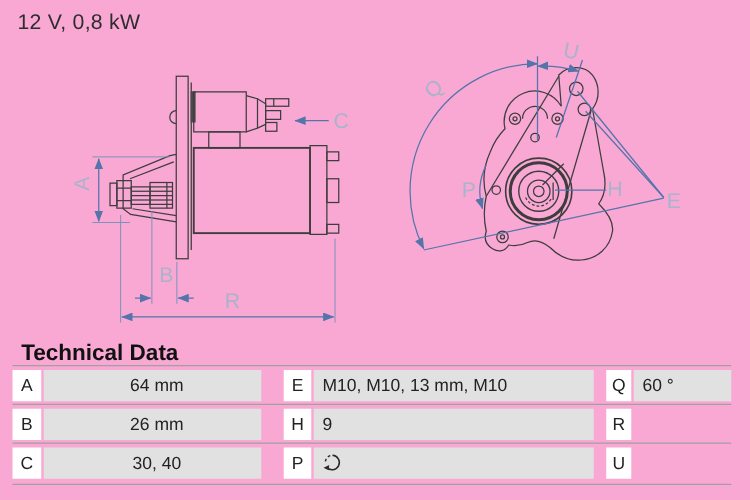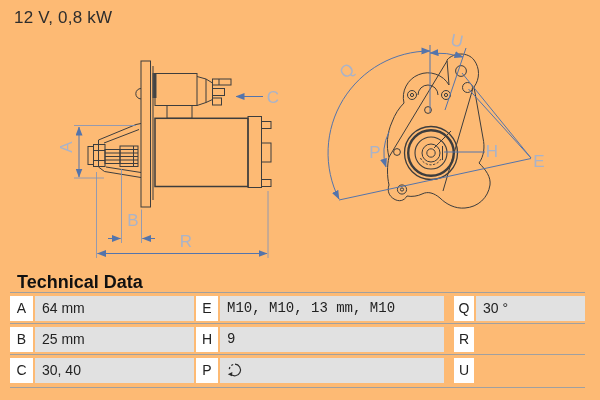--- a/index.html
+++ b/index.html
@@ -1,29 +1,29 @@
 <!DOCTYPE html>
 <html><head>
 <meta charset="utf-8">
 <style>
   html,body{margin:0;padding:0;background:#fff;}
-  .page{position:relative;width:600px;height:400px;background:#fdba74;overflow:hidden;
+  .page{position:relative;width:600px;height:400px;background:#f9a8d4;overflow:hidden;
         font-family:"Liberation Sans",sans-serif;}
   .title{position:absolute;left:14px;top:8px;font-size:17px;color:#2d2d2d;letter-spacing:.2px;}
   svg.drawings{position:absolute;left:0;top:0;}
   .tech-heading{position:absolute;left:17px;top:272px;font-size:18px;font-weight:bold;color:#111;}
   .t-table{position:absolute;left:10px;top:292px;width:575px;border-bottom:1px solid #a0a0a0;padding-bottom:2px;}
   .trow{display:flex;border-top:1px solid #a0a0a0;padding:2.5px 0 2.5px;}
   .kc,.vc{height:25px;line-height:25px;font-size:14px;color:#222;white-space:nowrap;overflow:hidden;}
   .kc{text-align:center;background:#fff;}
   .vc{background:#e1e1e1;padding-left:7px;box-sizing:border-box;}
   .c1k{width:23px;margin-right:2px;}
-  .c1v{width:159px;margin-right:2px;}
+  .c1v{width:174px;margin-right:18px;text-align:center;}
   .c2k{width:22px;margin-right:2px;}
-  .c2v{width:224px;margin-right:10px;font-family:Liberation Mono, monospace;}
+  .c2v{width:224px;margin-right:10px;}
   .c3k{width:20px;margin-right:2px;}
   .c3v{flex:1;}
   .rot-icon{display:inline-block;vertical-align:top;margin-top:4px;}
 </style>
 </head>
 <body>
 
 <div class="page">
 
   <div class="title">12 V, 0,8 kW</div>
@@ -159,25 +159,25 @@
 
   <div class="tech-heading">Technical Data</div>
 
   <div class="t-table">
     <div class="trow">
       <span class="kc c1k">A</span>
       <span class="vc c1v">64 mm</span>
       <span class="kc c2k">E</span>
       <span class="vc c2v">M10, M10, 13 mm, M10</span>
       <span class="kc c3k">Q</span>
-      <span class="vc c3v">30 °</span>
+      <span class="vc c3v">60 °</span>
     </div>
     <div class="trow">
       <span class="kc c1k">B</span>
-      <span class="vc c1v">25 mm</span>
+      <span class="vc c1v">26 mm</span>
       <span class="kc c2k">H</span>
       <span class="vc c2v">9</span>
       <span class="kc c3k">R</span>
     </div>
     <div class="trow">
       <span class="kc c1k">C</span>
       <span class="vc c1v">30, 40</span>
       <span class="kc c2k">P</span>
       <span class="vc c2v"><svg class="rot-icon" width="16" height="16" viewBox="0 0 16 16">
             <path d="M8,2.2 A5.8,5.8 0 1 1 3.4,11.9" fill="none" stroke="#2a2a2a" stroke-width="1.2"></path>

